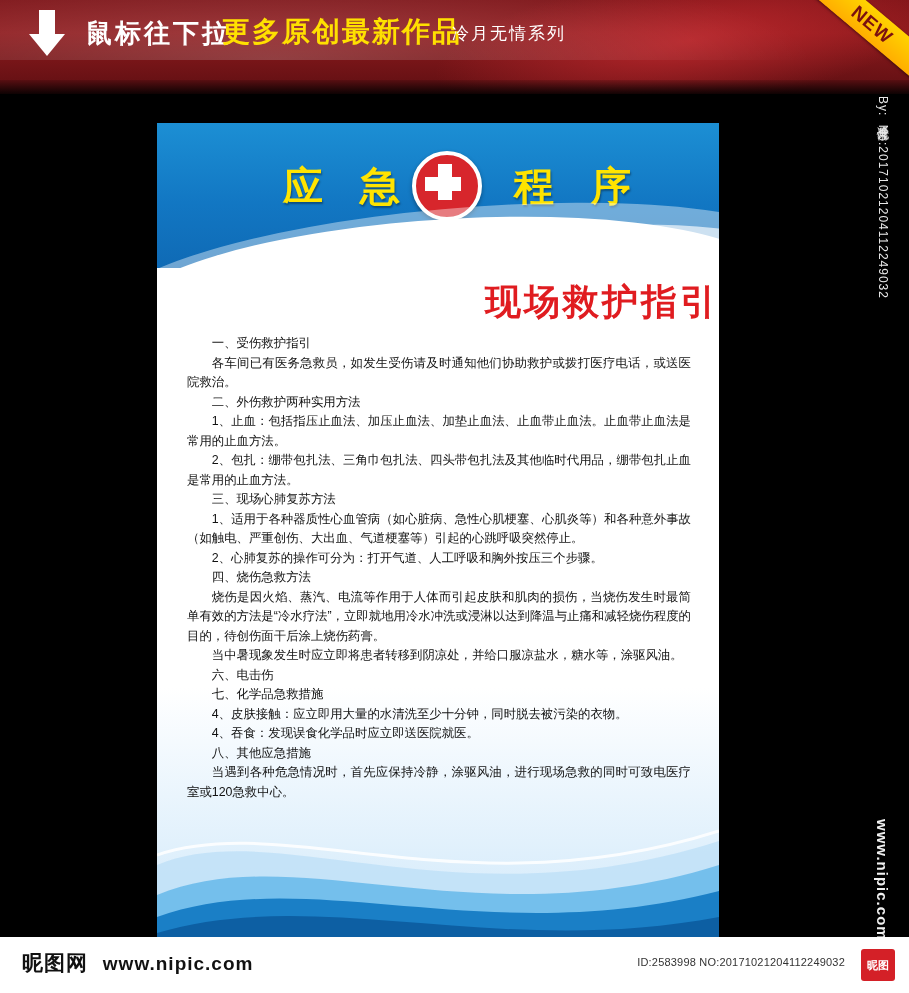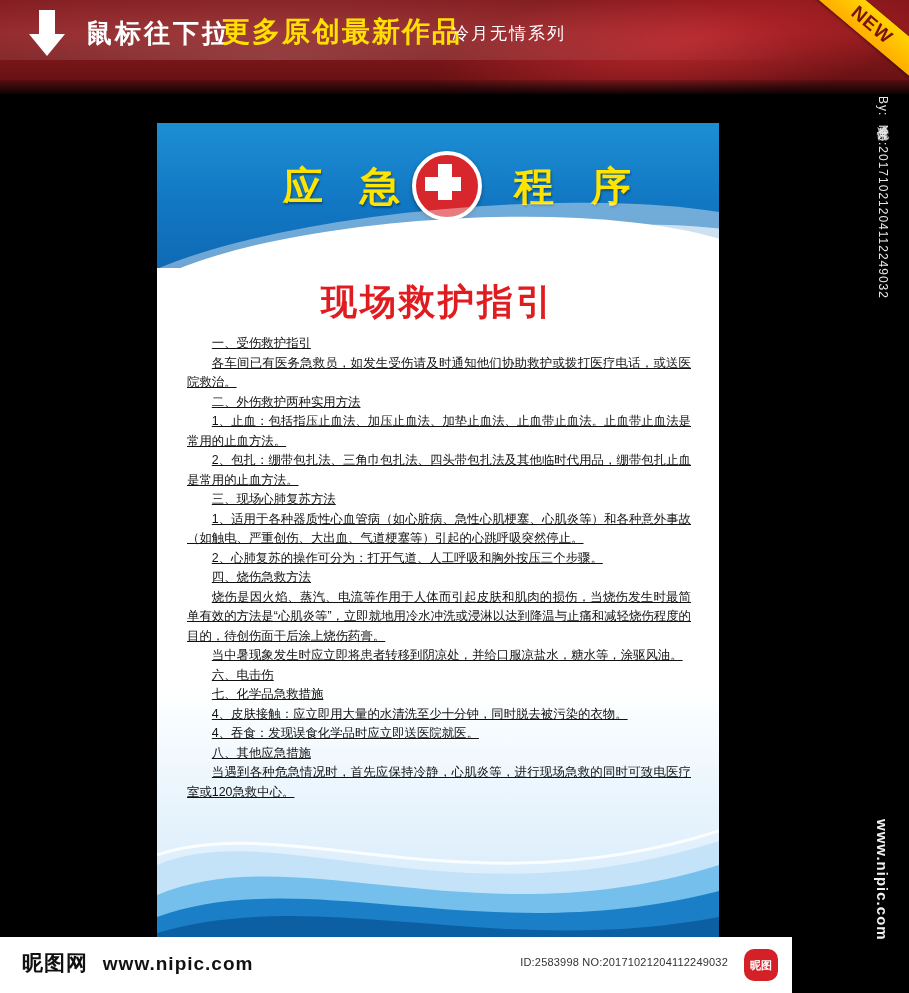--- a/index.html
+++ b/index.html
@@ -171,42 +171,42 @@
     width: 562px; height: 677px;
     background: linear-gradient(180deg,#ffffff 0%, #ffffff 62%, #eaf5fd 78%, #cfe8fa 100%);
     overflow: hidden;
   }
   .bottom-waves {
     position: absolute; left: 0; bottom: 0; width: 562px; height: 200px;
     overflow: hidden;
   }
   .doc-title {
     position: absolute; left: 0; top: 10px;
-    width: 562px; text-align: center;
+    width: 562px; text-align: right;
     font-size: 36px; font-weight: bold; color: #e01c20;
     letter-spacing: 3px;
     font-family: "Liberation Sans", sans-serif;
   }
   .doc-text {
     position: absolute; left: 30px; top: 66px;
     width: 504px;
     font-size: 12.4px;
     line-height: 19.5px;
     color: #111111;
     font-family: "Liberation Sans", sans-serif;
     text-align: justify;
     z-index: 3;
   }
-  .doc-text p { margin: 0; text-decoration: underline; }
+  .doc-text p { margin: 0; }
   .indent1 { text-indent: 2em; }
 
   
   .botbar {
     position: absolute; left: 0; bottom: 0;
-    width: 792px; height: 56px;
+    width: 909px; height: 56px;
     background: #ffffff;
   }
   .brand {
     position: absolute; left: 22px; top: 12px;
     font-size: 21px; font-weight: bold; color: #111;
     letter-spacing: 1px;
   }
   .brand .url {
     font-size: 19px; font-weight: bold; color: #111;
     margin-left: 8px;
@@ -215,21 +215,21 @@
     position: absolute; right: 64px; top: 19px;
     font-size: 11px; color: #333;
     letter-spacing: .2px;
   }
   .bot-logo {
     position: absolute; right: 14px; top: 12px;
     width: 34px; height: 32px;
     background: #d42027;
     color: #fff; font-size: 11px; font-weight: bold;
     text-align: center; line-height: 32px;
-    border-radius: 10px;
+    border-radius: 3px;
   }
 </style>
 </head>
 <body>
 
 <div class="topbar">
   <div class="swoosh2"></div>
   <div class="swoosh1"></div>
   <div class="arrow-box">
     <div class="shaft"></div>
@@ -274,28 +274,28 @@
     <div class="doc-text">
       <p class="indent1">一、受伤救护指引</p>
       <p class="indent1">各车间已有医务急救员，如发生受伤请及时通知他们协助救护或拨打医疗电话，或送医院救治。</p>
       <p class="indent1">二、外伤救护两种实用方法</p>
       <p class="indent1">1、止血：包括指压止血法、加压止血法、加垫止血法、止血带止血法。止血带止血法是常用的止血方法。</p>
       <p class="indent1">2、包扎：绷带包扎法、三角巾包扎法、四头带包扎法及其他临时代用品，绷带包扎止血是常用的止血方法。</p>
       <p class="indent1">三、现场心肺复苏方法</p>
       <p class="indent1">1、适用于各种器质性心血管病（如心脏病、急性心肌梗塞、心肌炎等）和各种意外事故（如触电、严重创伤、大出血、气道梗塞等）引起的心跳呼吸突然停止。</p>
       <p class="indent1">2、心肺复苏的操作可分为：打开气道、人工呼吸和胸外按压三个步骤。</p>
       <p class="indent1">四、烧伤急救方法</p>
-      <p class="indent1">烧伤是因火焰、蒸汽、电流等作用于人体而引起皮肤和肌肉的损伤，当烧伤发生时最简单有效的方法是“心肌炎等”，立即就地用冷水冲洗或浸淋以达到降温与止痛和减轻烧伤程度的目的，待创伤面干后涂上烧伤药膏。</p>
+      <p class="indent1">烧伤是因火焰、蒸汽、电流等作用于人体而引起皮肤和肌肉的损伤，当烧伤发生时最简单有效的方法是“冷水疗法”，立即就地用冷水冲洗或浸淋以达到降温与止痛和减轻烧伤程度的目的，待创伤面干后涂上烧伤药膏。</p>
       <p class="indent1">当中暑现象发生时应立即将患者转移到阴凉处，并给口服凉盐水，糖水等，涂驱风油。</p>
       <p class="indent1">六、电击伤</p>
       <p class="indent1">七、化学品急救措施</p>
       <p class="indent1">4、皮肤接触：应立即用大量的水清洗至少十分钟，同时脱去被污染的衣物。</p>
       <p class="indent1">4、吞食：发现误食化学品时应立即送医院就医。</p>
       <p class="indent1">八、其他应急措施</p>
-      <p class="indent1">当遇到各种危急情况时，首先应保持冷静，心肌炎等，进行现场急救的同时可致电医疗室或120急救中心。</p>
+      <p class="indent1">当遇到各种危急情况时，首先应保持冷静，涂驱风油，进行现场急救的同时可致电医疗室或120急救中心。</p>
     </div>
 
   </div>
 </div>
 
 <div class="botbar">
   <div class="brand">
     <span>昵图网</span>
     <span class="url">www.nipic.com</span>
   </div>

